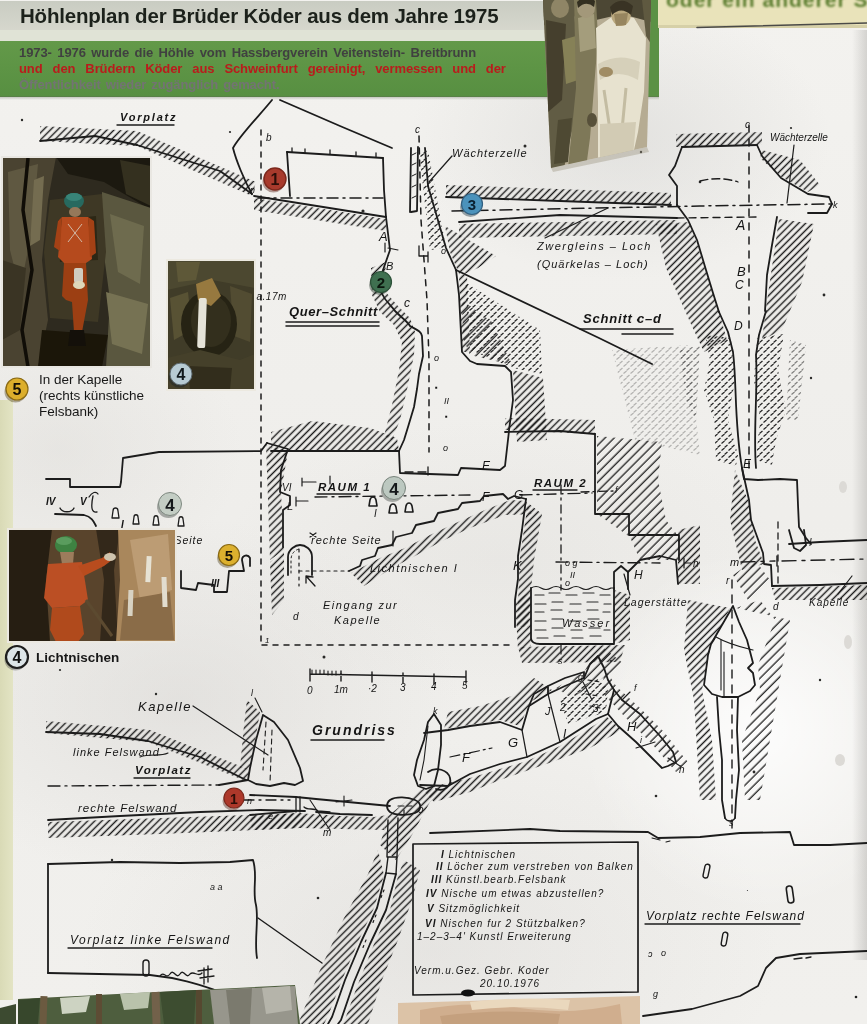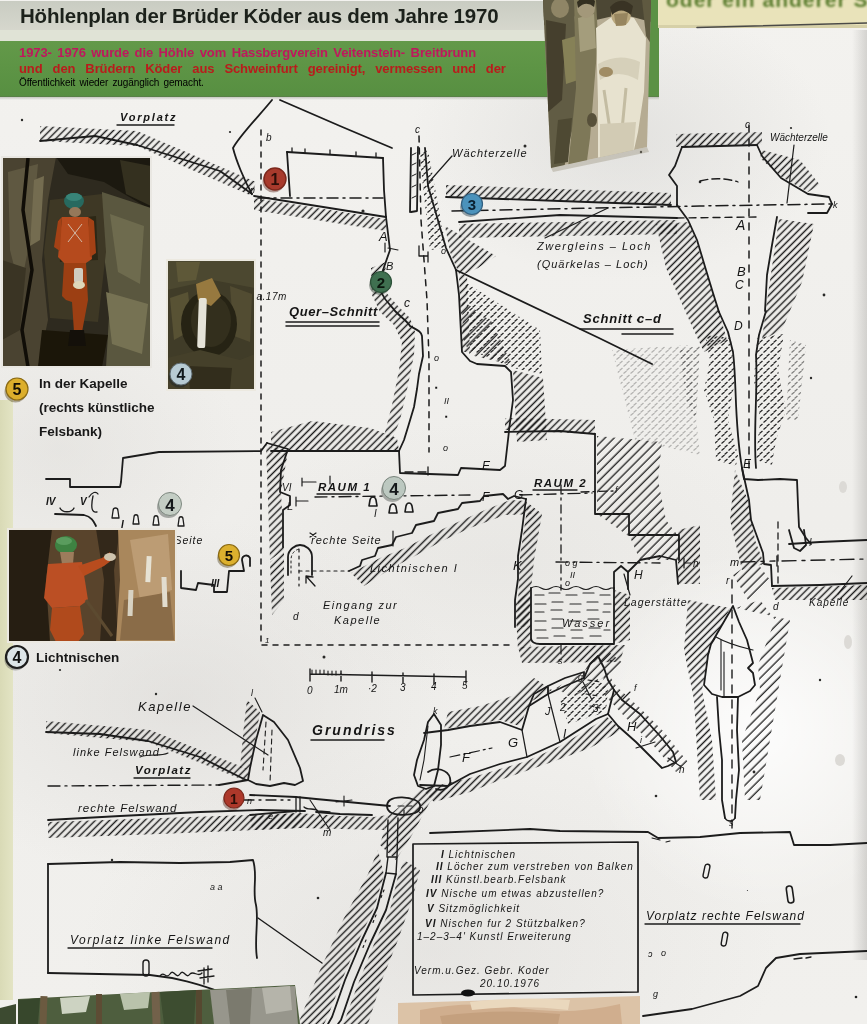--- a/index.html
+++ b/index.html
@@ -13,33 +13,33 @@
 <div class="abs" style="left:0;top:0;width:867px;height:1024px;background:linear-gradient(180deg,#f3f2ef 0%,#efeeeb 50%,#f1f0ed 100%)"></div>
 
 <div class="abs" style="left:0;top:0;width:867px;height:1024px;background:radial-gradient(ellipse 300px 200px at 620px 140px,rgba(203,203,201,.4),rgba(0,0,0,0) 70%),radial-gradient(ellipse 400px 260px at 180px 700px,rgba(206,204,201,.38),rgba(0,0,0,0) 70%),radial-gradient(ellipse 260px 200px at 60px 450px,rgba(210,208,204,.3),rgba(0,0,0,0) 70%),radial-gradient(ellipse 300px 300px at 760px 730px,rgba(255,255,255,.85),rgba(0,0,0,0) 60%),radial-gradient(ellipse 500px 300px at 430px 950px,rgba(205,203,200,.3),rgba(0,0,0,0) 70%),radial-gradient(ellipse 400px 200px at 500px 560px,rgba(208,206,202,.22),rgba(0,0,0,0) 70%)"></div>
 
 <div class="abs" style="left:0;top:400px;width:13px;height:600px;background:linear-gradient(90deg,#d9dab6,#e3e4c4)"></div>
 
 <div class="abs" style="left:852px;top:30px;width:15px;height:930px;background:linear-gradient(90deg,rgba(0,0,0,0),rgba(120,118,115,.25))"></div>
 
 <div class="abs" style="left:0;top:1px;width:560px;height:29px;background:linear-gradient(180deg,#c9ccc2,#d6d7cd)"></div>
 
-<div class="abs" style="left:20px;top:4px;width:540px;font-size:20.5px;font-weight:bold;color:#1c211b;letter-spacing:-0.2px">Höhlenplan der Brüder Köder aus dem Jahre 1970</div>
+<div class="abs" style="left:20px;top:4px;width:540px;font-size:20.5px;font-weight:bold;color:#1c211b;letter-spacing:-0.2px">Höhlenplan der Brüder Köder aus dem Jahre 1975</div>
 
 <div class="abs" style="left:0;top:30px;width:560px;height:11px;background:#e0e3d6"></div>
 
 <div class="abs" style="left:0;top:41px;width:659px;height:56px;background:linear-gradient(180deg,#639949,#578f41)"></div>
 
 <div class="abs" style="left:642px;top:0;width:17px;height:97px;background:#5b9145"></div>
 
-<div class="abs" style="left:19px;top:45px;font-size:13px;font-weight:bold;color:#be185d;word-spacing:2px;letter-spacing:-0.1px">1973- 1976 wurde die Höhle vom Hassbergverein Veitenstein- Breitbrunn</div>
+<div class="abs" style="left:19px;top:45px;font-size:13px;font-weight:bold;color:#404040;word-spacing:2px;letter-spacing:-0.1px">1973- 1976 wurde die Höhle vom Hassbergverein Veitenstein- Breitbrunn</div>
 
 <div class="abs" style="left:19px;top:61px;font-size:13px;font-weight:bold;color:#b91c1c;word-spacing:6.5px;letter-spacing:-0.1px">und den Brüdern Köder aus Schweinfurt gereinigt, vermessen und der</div>
 
-<div class="abs" style="left:19px;top:77px;font-size:10px;font-weight:normal;color:#000000;word-spacing:1.5px;letter-spacing:-0.1px">Öffentlichkeit wieder zugänglich gemacht.</div>
+<div class="abs" style="left:19px;top:77px;font-size:13px;font-weight:bold;color:#737373;word-spacing:1.5px;letter-spacing:-0.1px">Öffentlichkeit wieder zugänglich gemacht.</div>
 
 <div class="abs" style="left:0;top:96px;width:659px;height:4px;background:linear-gradient(180deg,rgba(90,100,80,.4),rgba(0,0,0,0))"></div>
 
 <div class="abs" style="left:658px;top:0;width:209px;height:25px;background:#e9e3ba;overflow:hidden">
 
   <div class="abs" style="left:8px;top:-12px;font-size:21px;font-weight:bold;color:#5a7c2e;letter-spacing:1px;filter:blur(1.2px);white-space:nowrap">oder ein anderer Sol</div>
 </div>
 
 <div class="abs" style="left:658px;top:25px;width:209px;height:3px;background:#d6d0a8"></div>
 
@@ -1123,17 +1123,17 @@
         <text x="229" y="561" font-size="15" font-weight="bold" text-anchor="middle" fill="#151005">5</text>
       </g>
 
 <g>
         <ellipse cx="232.5" cy="801" rx="10" ry="9.5" fill="#50191066"></ellipse>
         <circle cx="234" cy="798" r="10" fill="#ad382a" stroke="#7c281c" stroke-width="1.2"></circle>
         <text x="234" y="804" font-size="14" font-weight="bold" text-anchor="middle" fill="#2c0e08">1</text>
       </g>
 </svg>
 
-<div class="abs" style="left:39px;top:372px;width:190px;font-size:13.5px;font-weight:bold;color:#181818;line-height:24px">In der Kapelle<br>(rechts künstliche<br>Felsbank)</div>
+<div class="abs" style="left:39px;top:372px;width:190px;font-size:13.5px;font-weight:normal;color:#181818;line-height:16px">In der Kapelle<br>(rechts künstliche<br>Felsbank)</div>
 
 <div class="abs" style="left:36px;top:650px;font-size:13.5px;font-weight:bold;color:#181818">Lichtnischen</div>
 
 </div>
 
 </body></html>

